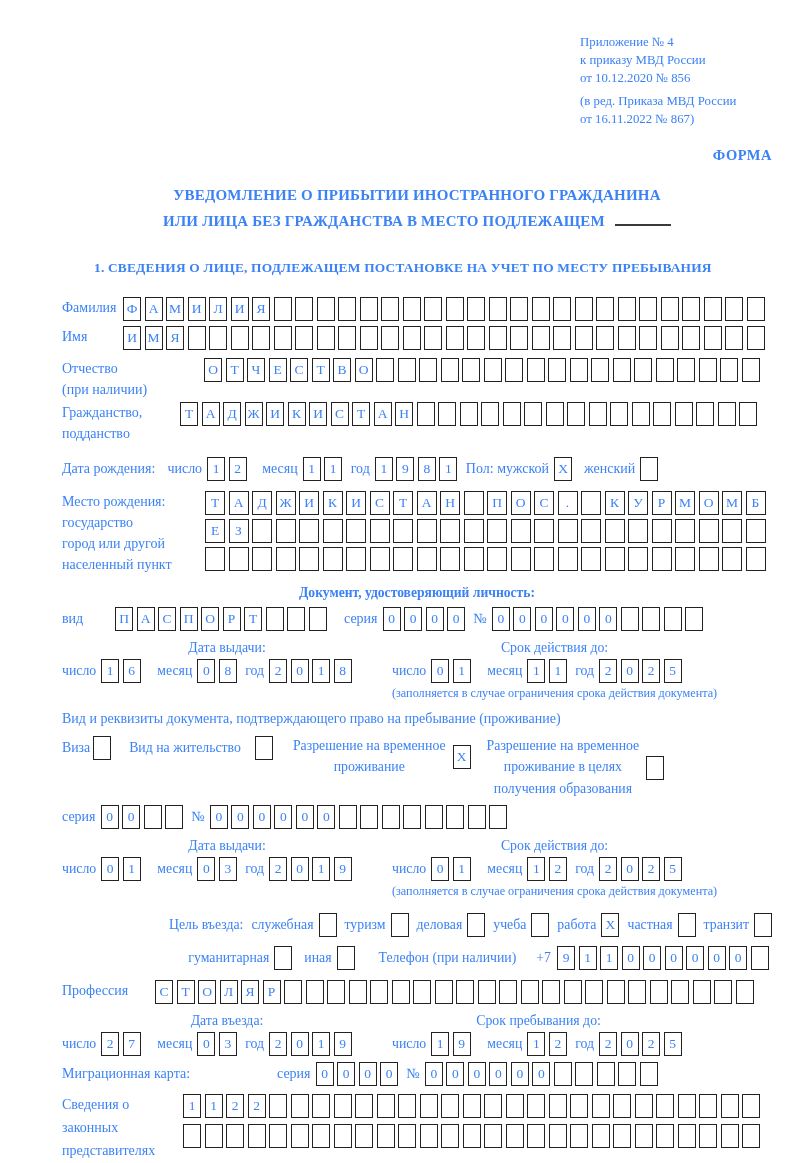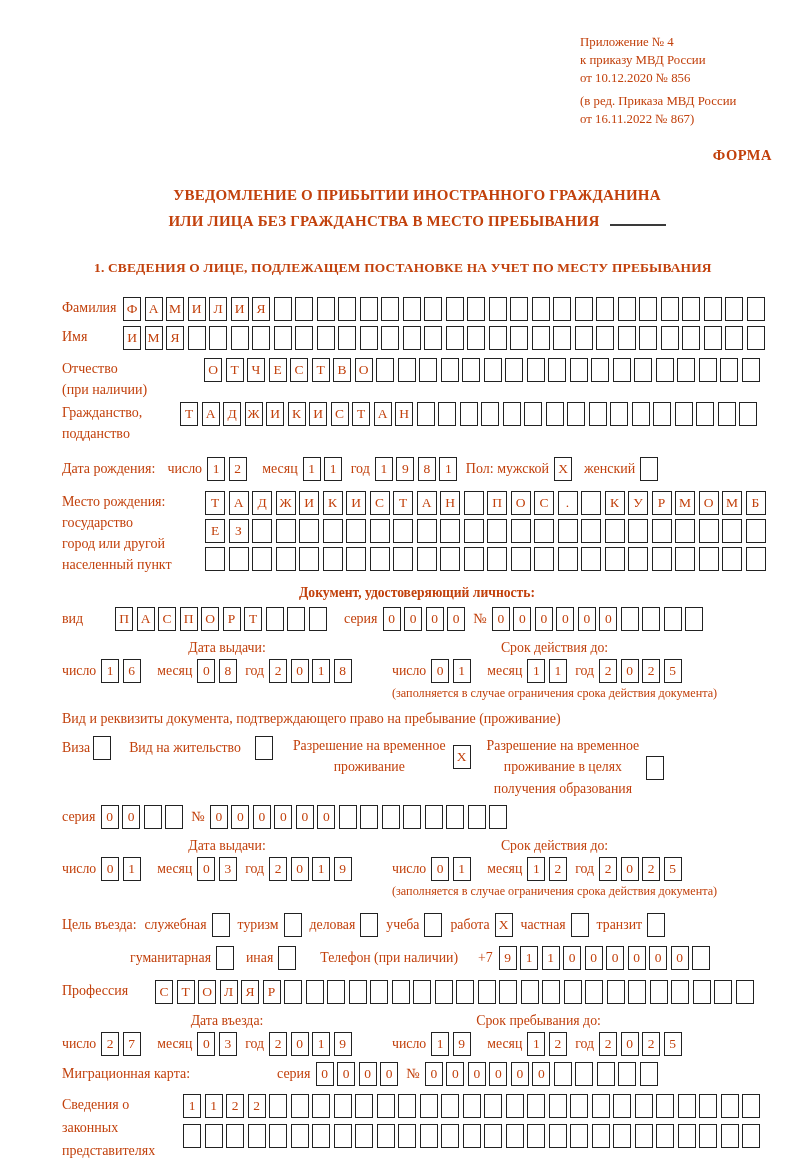--- a/index.html
+++ b/index.html
@@ -1,19 +1,19 @@
 <!DOCTYPE html>
 <html lang="ru"><head>
 <meta charset="utf-8">
 <style>
   html,body { margin:0; padding:0; background:#f3f3f3; }
   .page {
     width:800px; height:1163px; margin:0 auto; background:#ffffff;
     box-sizing:border-box; padding:34px 28px 16px 62px;
-    font-family:"Liberation Serif","DejaVu Serif",serif; color:#c2410c;
+    font-family:"Liberation Serif","DejaVu Serif",serif; color:#3b82f6;
     overflow:hidden; position:relative;
   }
   .appendix { margin-left:auto; width:192px; font-size:12.8px; line-height:1.4; }
   .appendix div { white-space:nowrap; }
   .appendix .gap { margin-top:5px; }
   .forma { text-align:right; font-weight:bold; font-size:14.5px; margin-top:18px; letter-spacing:.5px; }
   .title { text-align:center; font-weight:bold; font-size:15px; margin-top:18px; line-height:1.75; letter-spacing:.2px; }
   .title-underline { display:inline-block; width:56px; height:13px; border-bottom:2.2px solid #3a3a3a; margin-left:10px; }
   .section-heading { font-weight:bold; font-size:13.4px; margin-top:26px; white-space:nowrap; letter-spacing:.2px;margin-left:32px; }
 
@@ -51,21 +51,21 @@
   .dates-line { display:flex; align-items:center; gap:5px; margin-top:3px; }
   .dates-line .glbl { margin-left:8px; }
   .note { font-size:12.2px; margin-top:3px; white-space:nowrap; }
 
   .plain { font-size:14px; margin-top:10px; }
   .perm-row { display:flex; align-items:flex-start; font-size:13.8px; margin-top:8px; }
   .perm-item { display:flex; align-items:center; }
   .perm-label { text-align:center; line-height:1.55; }
   .perm-row .box { margin-left:7px; margin-top:1px; flex:none; }
 
-  .purpose { display:flex; align-items:center; font-size:13.8px; margin-top:14px; white-space:nowrap; }
+  .purpose { display:flex; align-items:center; font-size:13.8px; margin-top:14px; white-space:nowrap;justify-content:flex-end; }
   .popt { display:inline-flex; align-items:center; margin-left:8px; }
   .popt .box { margin-left:5px; }
 
   .reps { display:flex; margin-top:8px; font-size:14px; }
   .reps-labels { width:121px; flex:none; line-height:1.62; }
   .reps-labels div { white-space:nowrap; }
 </style>
 </head>
 <body>
 
@@ -76,21 +76,21 @@
     <div>к приказу МВД России</div>
     <div>от 10.12.2020 № 856</div>
     <div class="gap">(в ред. Приказа МВД России</div>
     <div>от 16.11.2022 № 867)</div>
   </div>
 
   <div class="forma">ФОРМА</div>
 
   <div class="title">
     <span>УВЕДОМЛЕНИЕ О ПРИБЫТИИ ИНОСТРАННОГО ГРАЖДАНИНА</span><br>
-    <span>ИЛИ ЛИЦА БЕЗ ГРАЖДАНСТВА В МЕСТО ПРЕБЫВАНИЯ</span><span class="title-underline"></span>
+    <span>ИЛИ ЛИЦА БЕЗ ГРАЖДАНСТВА В МЕСТО ПОДЛЕЖАЩЕМ</span><span class="title-underline"></span>
   </div>
 
   <div class="section-heading">1. СВЕДЕНИЯ О ЛИЦЕ, ПОДЛЕЖАЩЕМ ПОСТАНОВКЕ НА УЧЕТ ПО МЕСТУ ПРЕБЫВАНИЯ</div>
 
   <div class="frow" style="margin-top:21px;">
     <div class="lbl w61">Фамилия</div>
     <div class="cells">
         <span class="cell">Ф</span>
         <span class="cell">А</span>
         <span class="cell">М</span>

